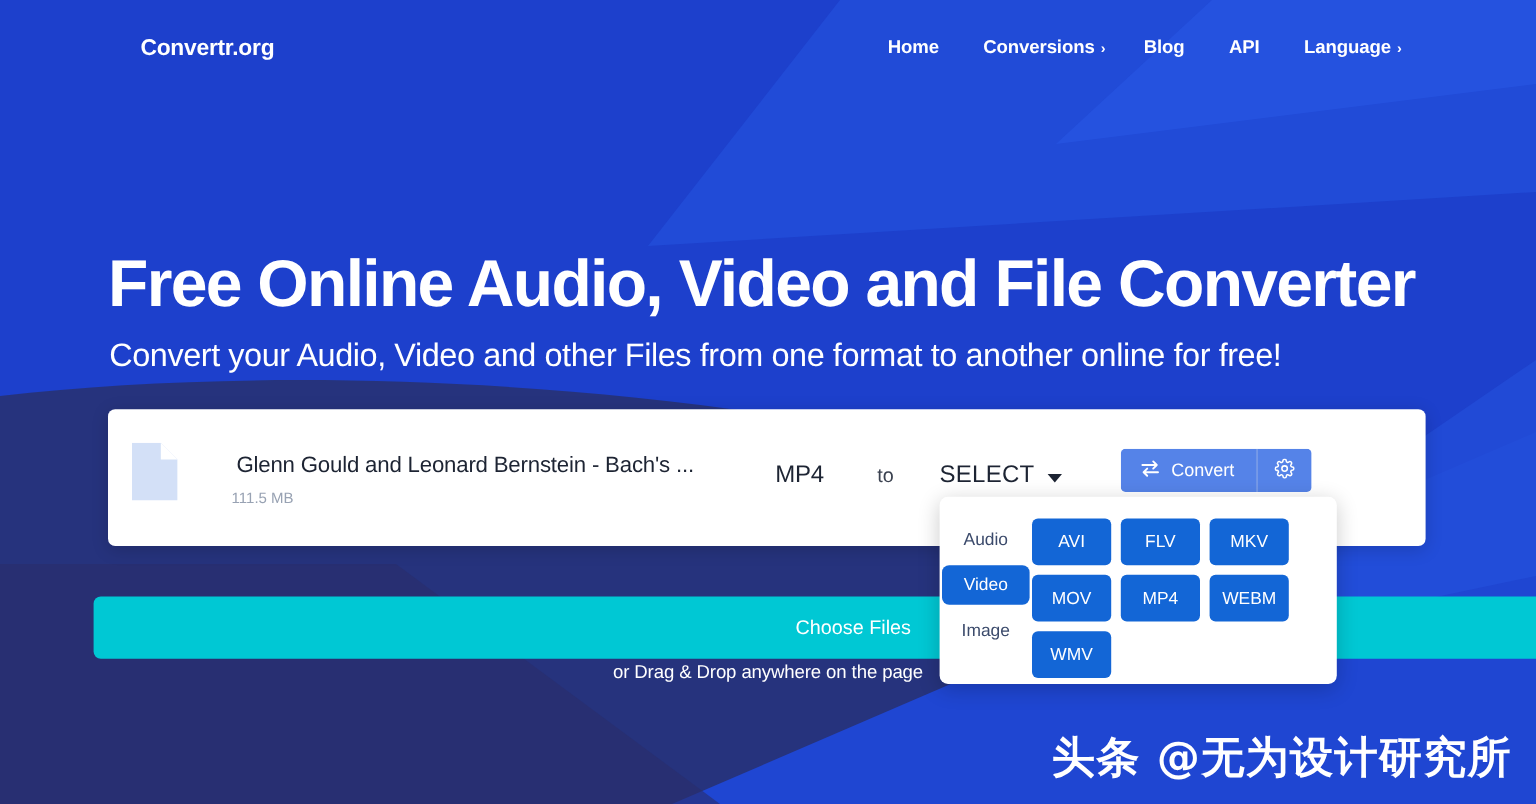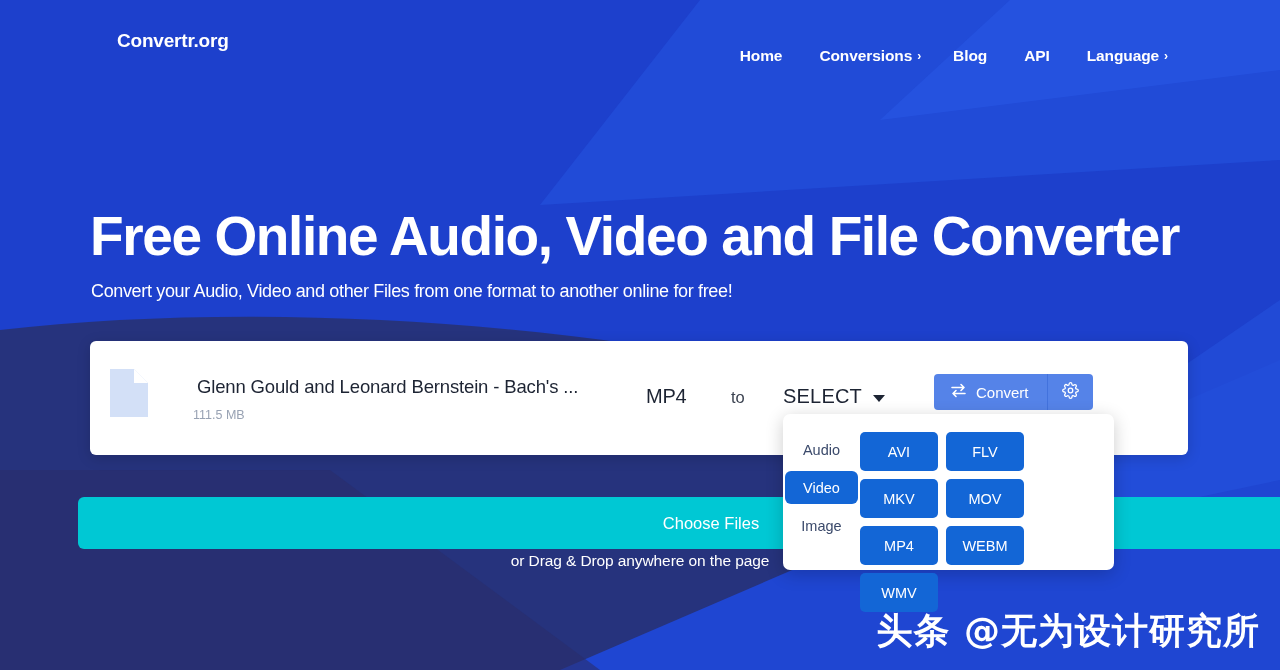--- a/index.html
+++ b/index.html
@@ -18,38 +18,38 @@
   .header {
     position: absolute; top: 0; left: 0; width: 1280px; height: 86px;
     display: flex; align-items: center; z-index: 5;
   }
   .logo {
     position: absolute; left: 117px; top: 30px;
     color: #ffffff; font-size: 19px; font-weight: bold; letter-spacing: -0.2px;
   }
   .nav {
     position: absolute; right: 112px; top: 31px;
-    display: flex; gap: 32px; margin-top: 16px;
+    display: flex; gap: 32px;
   }
   .nav-item {
     color: #ffffff; font-size: 15.5px; font-weight: bold;
     display: flex; align-items: center; gap: 5px; white-space: nowrap;
     letter-spacing: -0.1px;
   }
   .chev { font-size: 12px; font-weight: bold; line-height: 1; position: relative; top: 0px; }
 
   
   .hero-title {
     position: absolute; left: 90px; top: 207px; width: 1110px;
     color: #ffffff; font-size: 55px; font-weight: bold; line-height: 1.08;
     letter-spacing: -1.4px; white-space: nowrap;
   }
   .hero-sub {
     position: absolute; left: 91px; top: 281px;
-    color: #ffffff; font-size: 18px; font-weight: normal; letter-spacing: -0.35px;
+    color: #ffffff; font-size: 27px; font-weight: normal; letter-spacing: -0.35px;
     white-space: nowrap;
   }
 
   
   .file-card {
     position: absolute; left: 90px; top: 341px; width: 1098px; height: 114px;
     background: #ffffff; border-radius: 6px;
     box-shadow: 0 3px 14px rgba(0,0,0,0.16);
     z-index: 10;
   }
@@ -111,21 +111,21 @@
     display: flex; align-items: center; justify-content: center;
     font-size: 14.5px; color: #3b4a6b; cursor: pointer;
   }
   .cat-item.active { background: #1366d6; color: #ffffff; }
   .fmt-grid {
     flex: 1; display: flex; flex-wrap: wrap; gap: 8px;
     padding: 8px 10px 0 0;
     align-content: flex-start;
   }
   .fmt-btn {
-    width: 78px; height: 39px; border-radius: 5px;
+    width: 66px; height: 39px; border-radius: 5px;
     background: #1366d6; color: #ffffff;
     font-size: 14.5px; display: flex; align-items: center; justify-content: center;
     border: none; cursor: pointer;
   }
 
   
   .choose-files {
     position: absolute; left: 78px; top: 497px; width: 1266px; height: 52px;
     background: #00c8d4; border-radius: 6px; border: none; cursor: pointer;
     color: #ffffff; font-size: 16.5px; z-index: 8;

